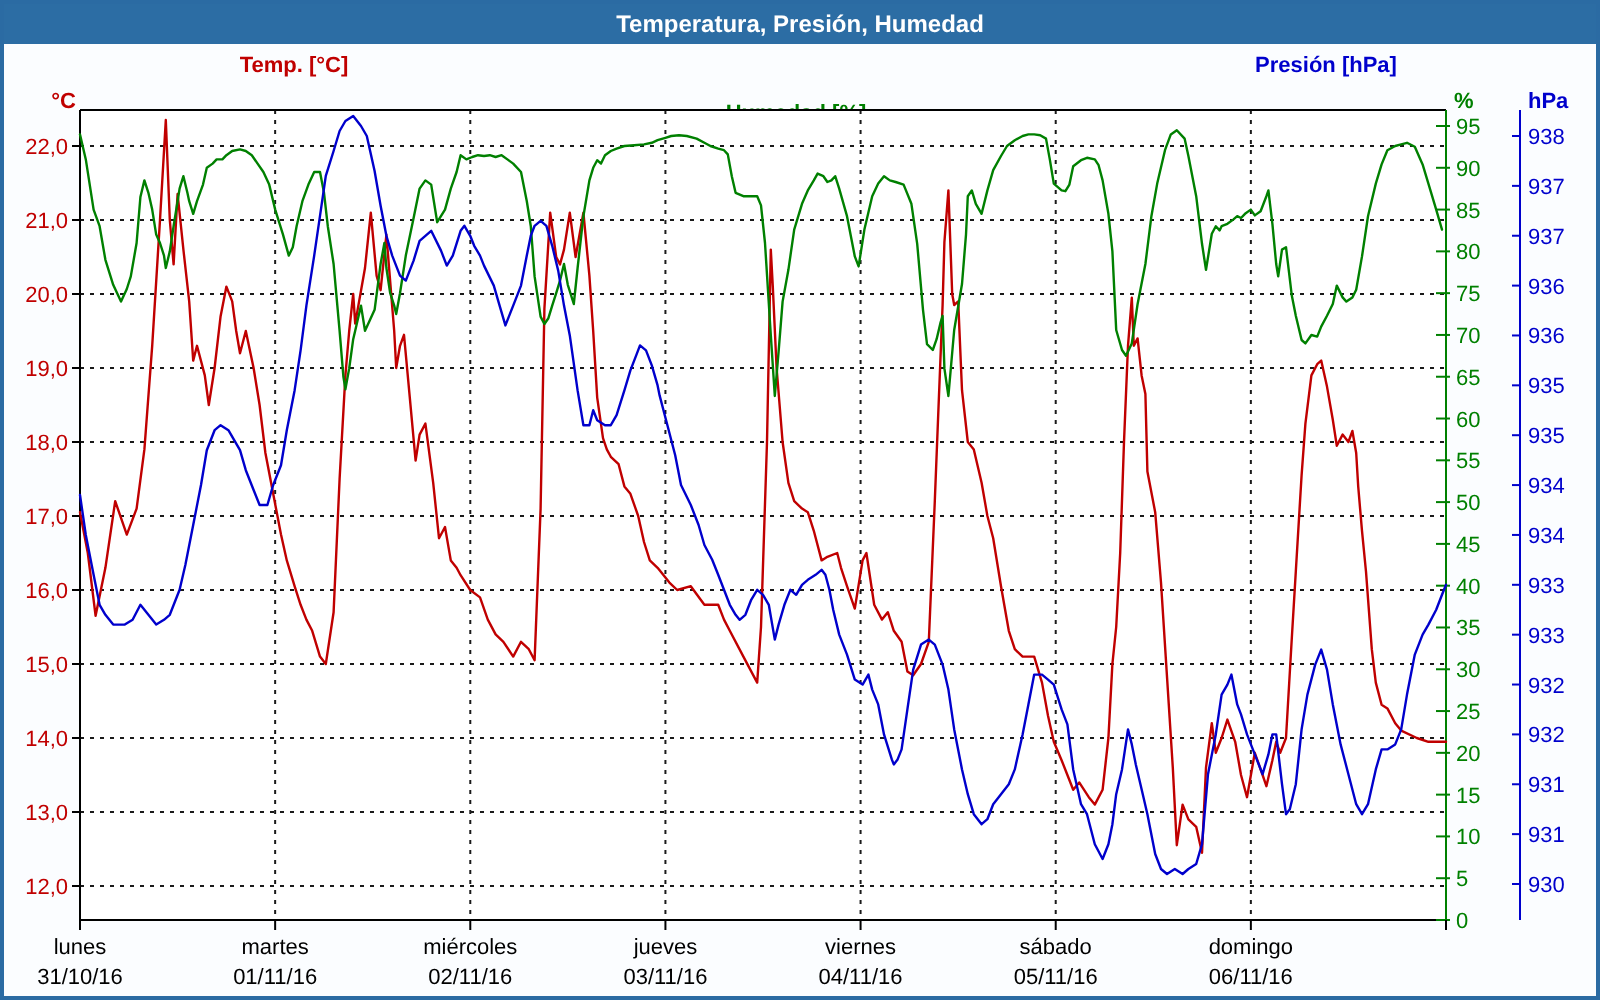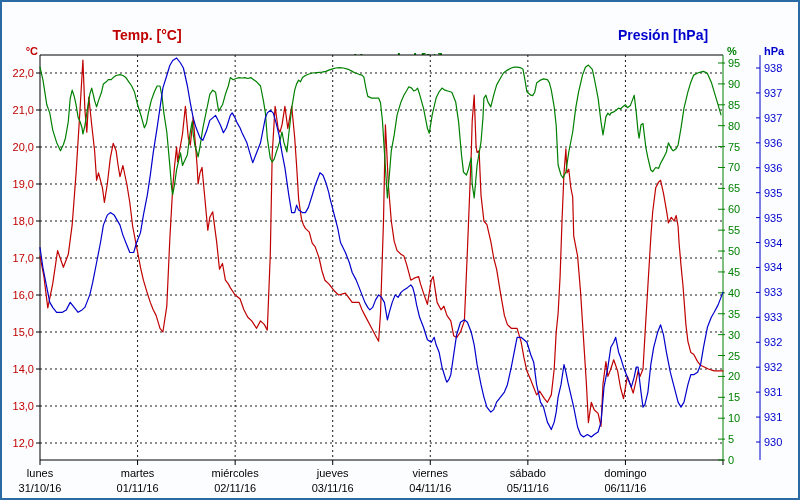--- a/index.html
+++ b/index.html
@@ -2,31 +2,34 @@
 <html><head>
 <meta charset="utf-8">
 <style>
   html,body{margin:0;padding:0;width:800px;height:500px;overflow:hidden;
     font-family:"Liberation Sans",sans-serif;}
   .win{position:absolute;left:0;top:0;width:796px;height:496px;
     border:2px solid #2b6ba3;background:#fbfdff;}
   .titlebar{position:absolute;left:0;top:0;width:100%;height:20px;background:#2c6da4;
     color:#fff;font-size:12px;font-weight:bold;text-align:center;line-height:20px;}
   .legend-label{position:absolute;top:25px;transform:translateX(-50%);
-    font-size:14px;font-weight:bold;white-space:nowrap;}
+    font-size:11px;font-weight:bold;white-space:nowrap;}
   .axis-unit{position:absolute;top:43px;font-size:11px;font-weight:bold;white-space:nowrap;}
   #unit-temp{left:6px;width:30px;text-align:right;}
   #unit-hum{left:725px;}
   #unit-pres{left:762px;}
   svg{position:absolute;left:0;top:0;}
 </style>
 </head>
 <body>
 
 <div class="win">
+  <div class="titlebar">
+    <span>Temperatura, Presión, Humedad</span>
+  </div>
 
   <span class="legend-label" id="legend-temp" style="left: 145px; color: rgb(192, 0, 0);">Temp. [°C]</span>
   <span class="legend-label" id="legend-hum" style="left: 396px; color: rgb(0, 128, 0); margin-top: 24px;">Humedad [%]</span>
   <span class="legend-label" id="legend-pres" style="left: 655px; color: rgb(0, 0, 204); padding-left: 12px;">Presión [hPa]</span>
 
   <span class="axis-unit" id="unit-temp" style="color: rgb(192, 0, 0);">°C</span>
   <span class="axis-unit" id="unit-hum" style="color: rgb(0, 128, 0);">%</span>
   <span class="axis-unit" id="unit-pres" style="color: rgb(0, 0, 204);">hPa</span>
 
   <svg id="chart" width="796" height="496">

